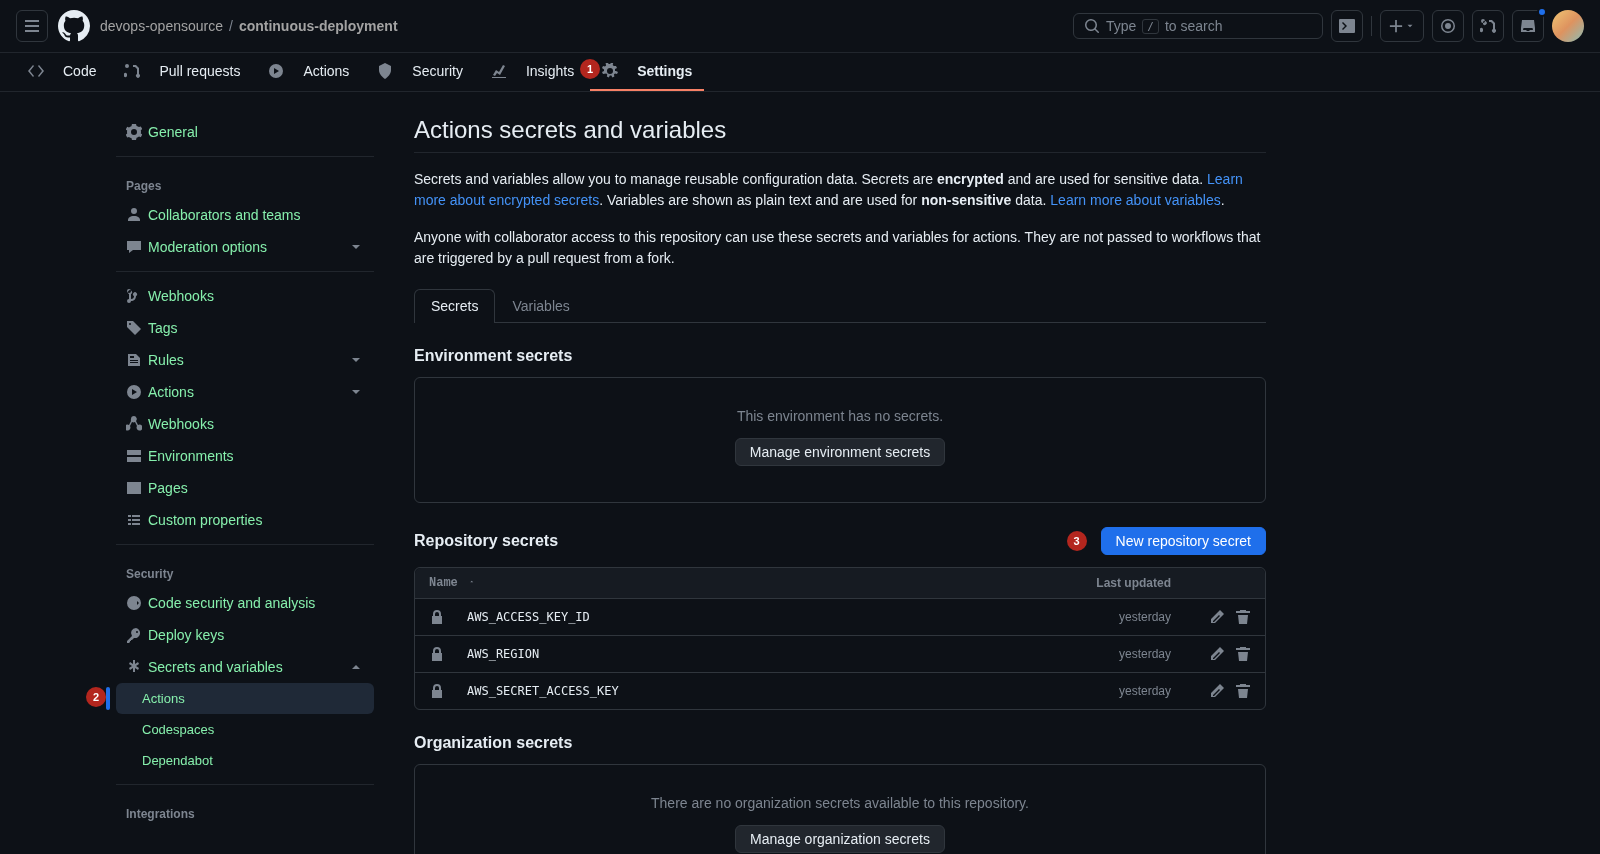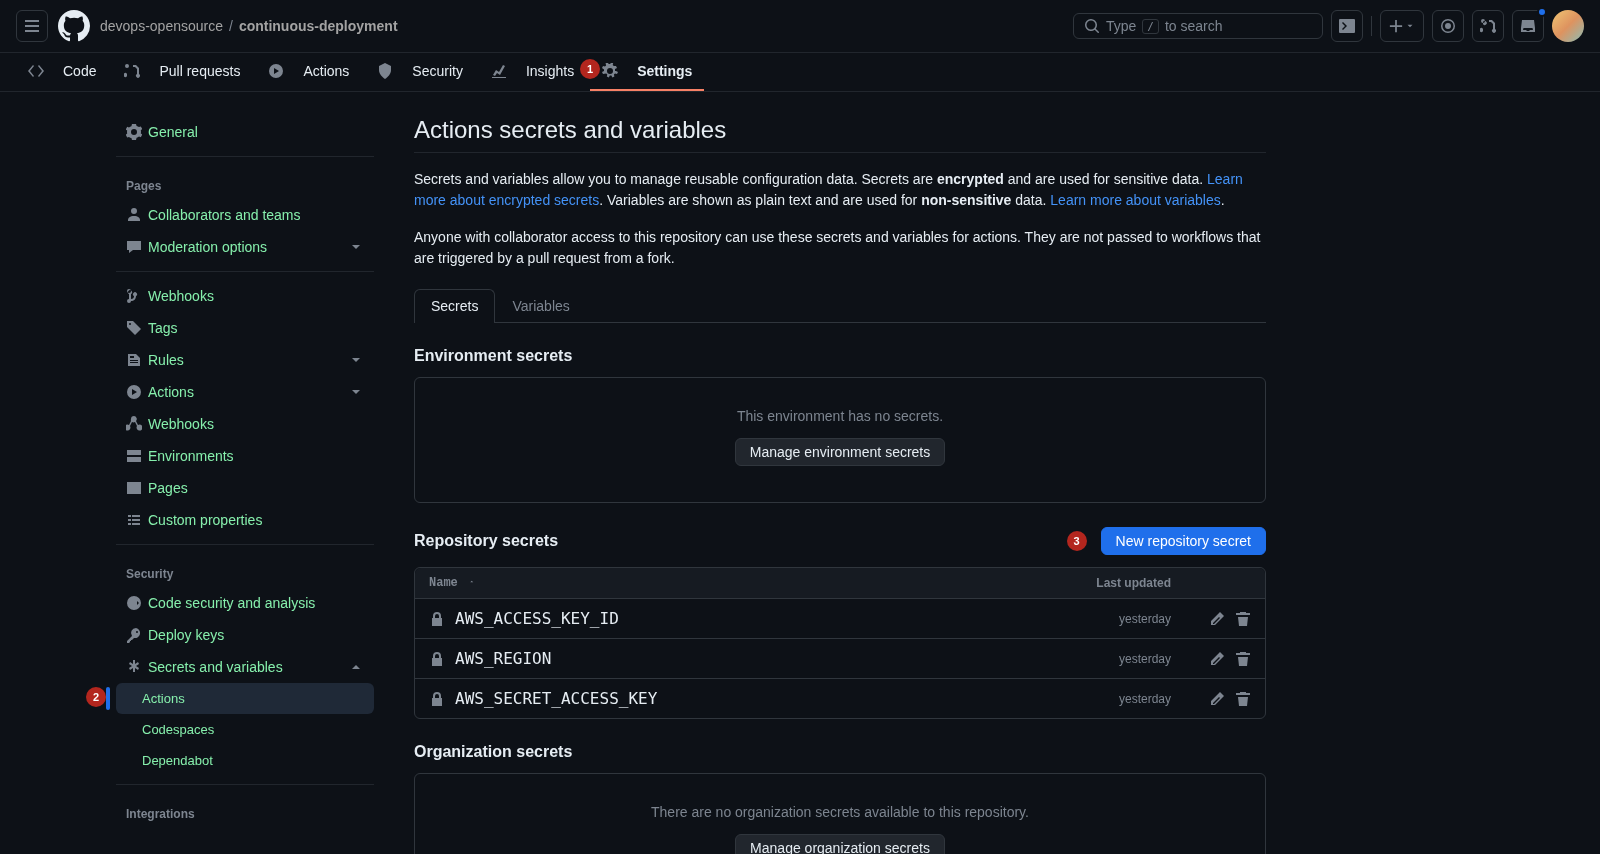--- a/index.html
+++ b/index.html
@@ -229,21 +229,21 @@
 }
 .table-hdr .sort { display: flex; align-items: center; gap: 4px; font-family: Liberation Mono, monospace; }
 .row {
   display: grid;
   grid-template-columns: 1fr 140px 80px;
   align-items: center;
   padding: 10px 14px;
   border-bottom: 1px solid #30363d;
 }
 .row:last-child { border-bottom: none; }
-.row .name { display: flex; align-items: center; gap: 10px; font-family: ui-monospace, SFMono-Regular, monospace; font-size: 16px; }
+.row .name { display: flex; align-items: center; gap: 22px; font-family: ui-monospace, SFMono-Regular, monospace; font-size: 12px; }
 .row .name svg { fill: #7d8590; width: 16px; height: 16px; }
 .row .updated { font-size: 12px; color: #7d8590; text-align: right; }
 .row .actions { display: flex; gap: 10px; justify-content: flex-end; }
 .row .actions svg { fill: #7d8590; width: 16px; height: 16px; cursor: pointer; }
 </style>
 </head>
 <body>
 
 <div class="topbar">
   <div class="topbar-left">

